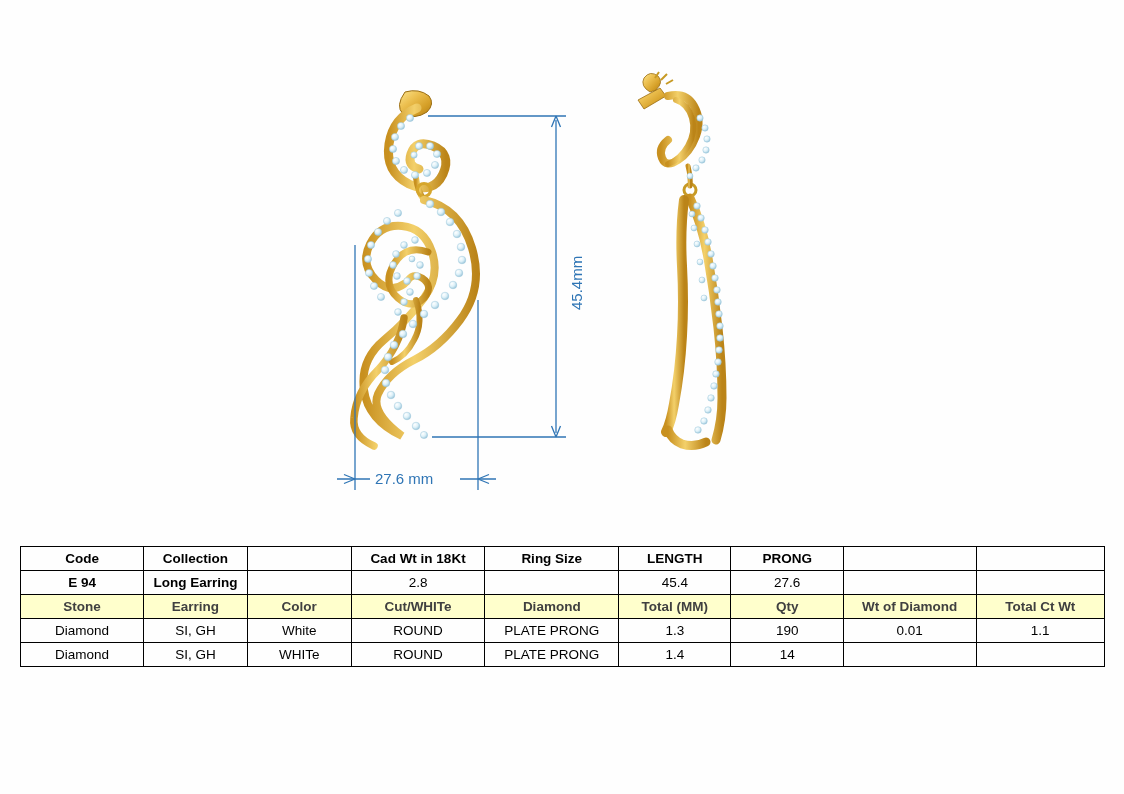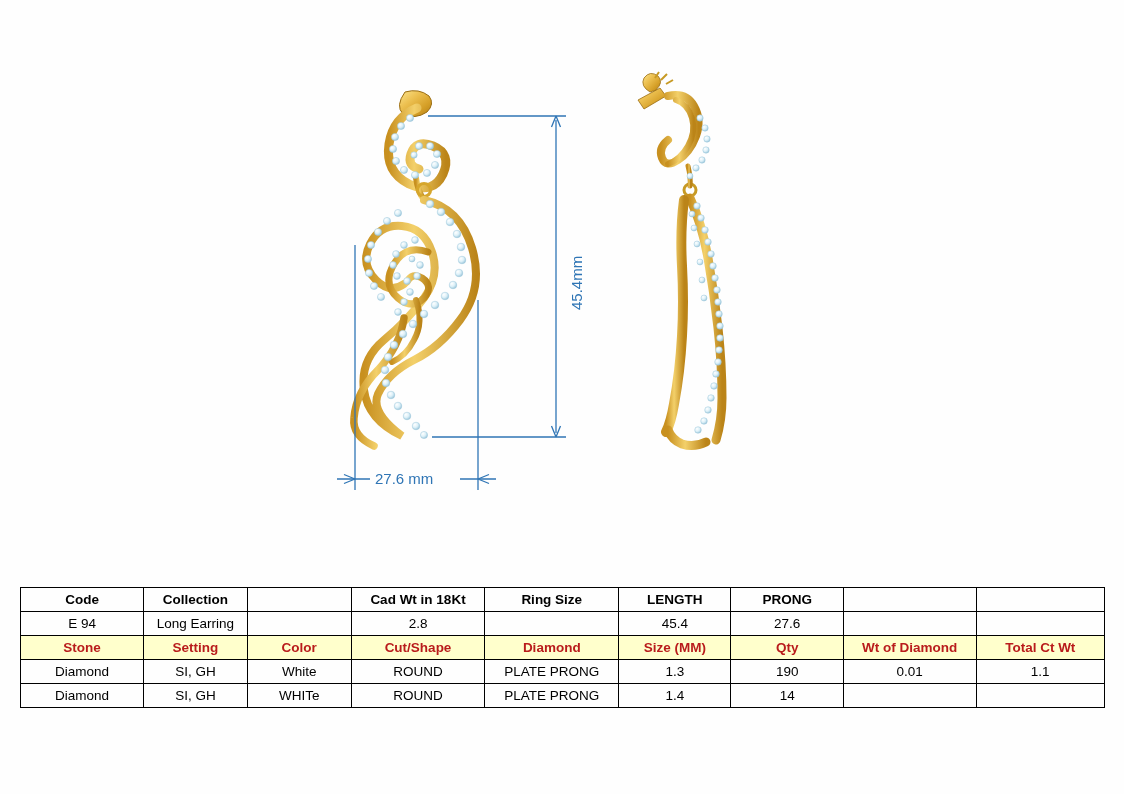--- a/index.html
+++ b/index.html
@@ -46,42 +46,41 @@
 
   
   .spec-table {
     position: absolute;
     left: 20px;
     top: 546px;
     width: 1085px;
     border-collapse: collapse;
     table-layout: fixed;
     font-size: 13.5px;
-    margin-top: 41px;
   }
   .spec-table td {
     border: 1px solid #000000;
     height: 23px;
     text-align: center;
     vertical-align: middle;
     padding: 0 2px;
     color: #000000;
     overflow: hidden;
     white-space: nowrap;
   }
   .hdr td {
     font-weight: bold;
   }
   .row-yellow td {
     background: #ffffcc;
     font-weight: bold;
-    color: #b91c1c;
+    color: #404040;
   }
   .bold-cell {
-    font-weight: normal;
+    font-weight: bold;
   }
 </style>
 </head>
 <body>
 
 <div class="page">
 
   <div class="drawing">
     <svg width="1124" height="520" viewBox="0 0 1124 520" xmlns="http://www.w3.org/2000/svg">
       <defs>
@@ -317,25 +316,25 @@
         <td></td>
         <td>2.8</td>
         <td></td>
         <td>45.4</td>
         <td>27.6</td>
         <td></td>
         <td></td>
       </tr>
       <tr class="row-yellow">
         <td>Stone</td>
-        <td>Setting</td>
+        <td>Earring</td>
         <td>Color</td>
-        <td>Cut/Shape</td>
+        <td>Cut/WHITe</td>
         <td>Diamond</td>
-        <td>Size (MM)</td>
+        <td>Total (MM)</td>
         <td>Qty</td>
         <td>Wt of Diamond</td>
         <td>Total Ct Wt</td>
       </tr>
       <tr>
         <td>Diamond</td>
         <td>SI, GH</td>
         <td>White</td>
         <td>ROUND</td>
         <td>PLATE PRONG</td>

